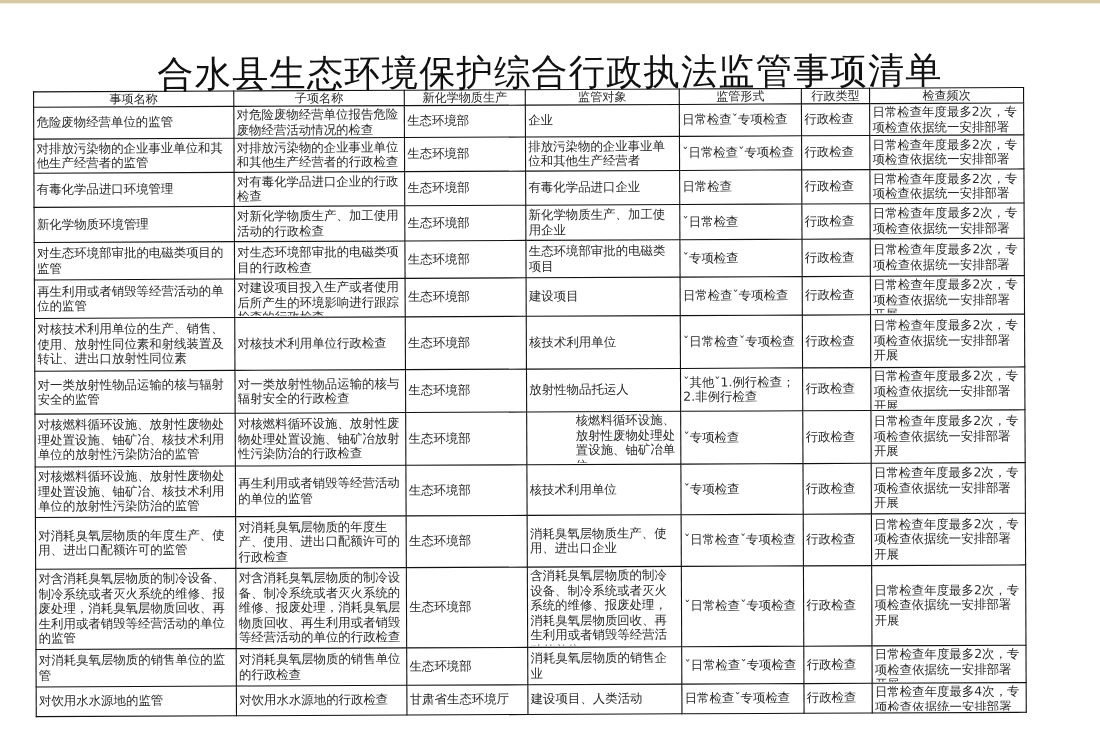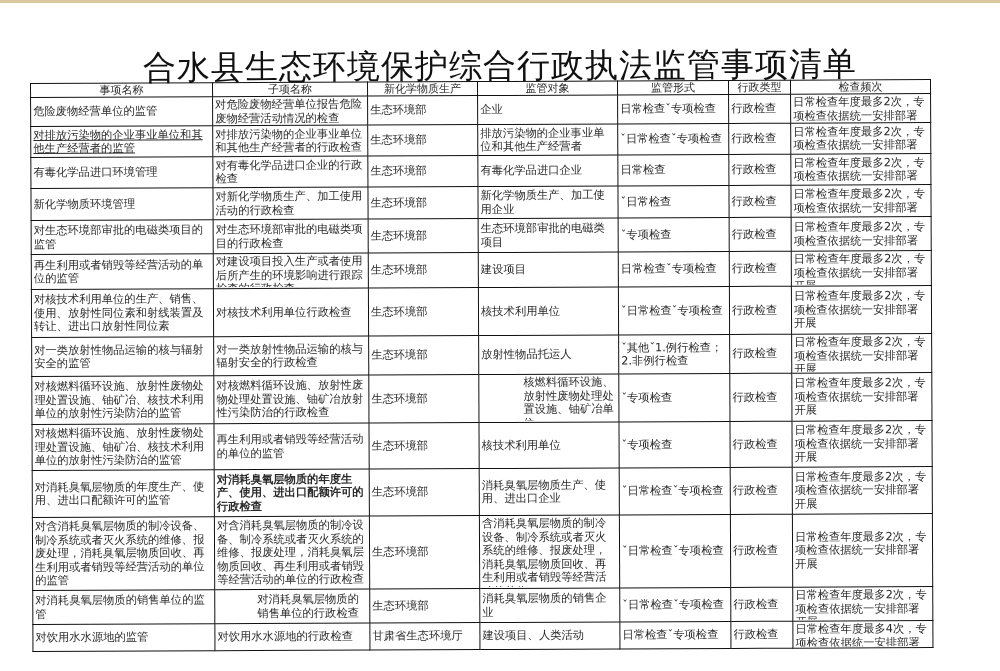--- a/index.html
+++ b/index.html
@@ -77,21 +77,21 @@
           <div class="clip" style="max-height: 26px;">日常检查ˇ专项检查</div>
         </td>
     <td style="height: 28px;">
           <div class="clip" style="max-height: 26px;">行政检查</div>
         </td>
     <td style="height: 28px;">
           <div class="clip" style="max-height: 26px;">日常检查年度最多2次，专项检查依据统一安排部署</div>
         </td>
   </tr>
       <tr>
-    <td style="height: 30px; text-decoration: underline;">
+    <td style="height: 30px;">
           <div class="clip" style="max-height: 28px;">对排放污染物的企业事业单位和其他生产经营者的监管</div>
         </td>
     <td style="height: 30px;">
           <div class="clip" style="max-height: 28px;">对排放污染物的企业事业单位和其他生产经营者的行政检查</div>
         </td>
     <td style="height: 30px;">
           <div class="clip" style="max-height: 28px;">生态环境部</div>
         </td>
     <td style="height: 30px;">
           <div class="clip" style="max-height: 28px;">排放污染物的企业事业单位和其他生产经营者</div>
@@ -288,21 +288,21 @@
         </td>
     <td style="height: 45px;">
           <div class="clip" style="max-height: 43px;">日常检查年度最多2次，专项检查依据统一安排部署开展</div>
         </td>
   </tr>
       <tr>
     <td style="height: 46px;">
           <div class="clip" style="max-height: 44px;">对消耗臭氧层物质的年度生产、使用、进出口配额许可的监管</div>
         </td>
     <td style="height: 46px;">
-          <div class="clip" style="max-height: 44px; font-weight: bold;">对消耗臭氧层物质的年度生产、使用、进出口配额许可的行政检查</div>
+          <div class="clip" style="max-height: 44px;">对消耗臭氧层物质的年度生产、使用、进出口配额许可的行政检查</div>
         </td>
     <td style="height: 46px;">
           <div class="clip" style="max-height: 44px;">生态环境部</div>
         </td>
     <td style="height: 46px;">
           <div class="clip" style="max-height: 44px;">消耗臭氧层物质生产、使用、进出口企业</div>
         </td>
     <td style="height: 46px;">
           <div class="clip" style="max-height: 44px;">ˇ日常检查ˇ专项检查</div>
         </td>
@@ -334,21 +334,21 @@
         </td>
     <td style="height: 72px;">
           <div class="clip" style="max-height: 70px;">日常检查年度最多2次，专项检查依据统一安排部署开展</div>
         </td>
   </tr>
       <tr>
     <td style="height: 33px;">
           <div class="clip" style="max-height: 31px;">对消耗臭氧层物质的销售单位的监管</div>
         </td>
     <td style="height: 33px;">
-          <div class="clip" style="max-height: 31px; padding-left: 40px;">对消耗臭氧层物质的销售单位的行政检查</div>
+          <div class="clip" style="max-height: 31px;">对消耗臭氧层物质的销售单位的行政检查</div>
         </td>
     <td style="height: 33px;">
           <div class="clip" style="max-height: 31px;">生态环境部</div>
         </td>
     <td style="height: 33px;">
           <div class="clip" style="max-height: 31px;">消耗臭氧层物质的销售企业</div>
         </td>
     <td style="height: 33px;">
           <div class="clip" style="max-height: 31px;">ˇ日常检查ˇ专项检查</div>
         </td>

